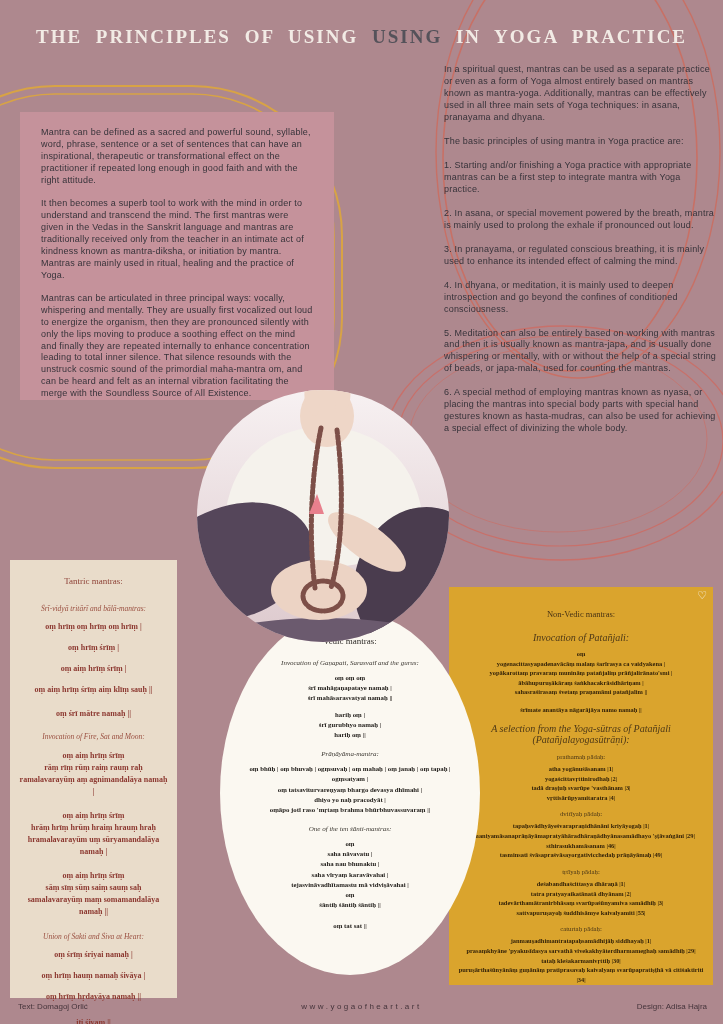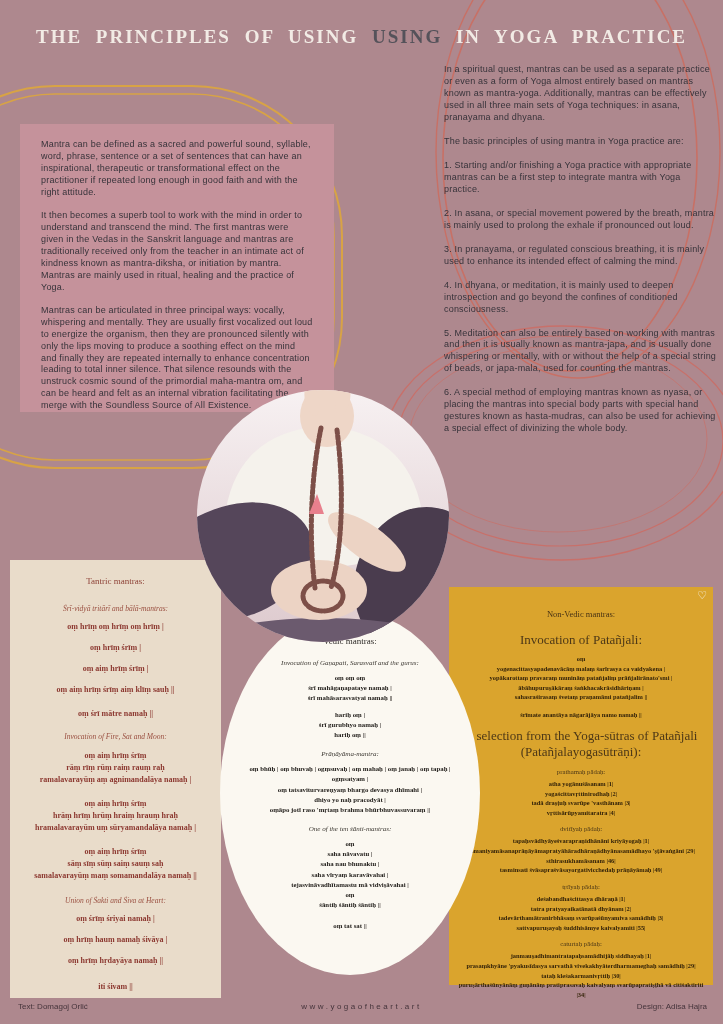--- a/index.html
+++ b/index.html
@@ -13,21 +13,21 @@
   .title {
     position:absolute; top:26px; left:0; right:0; margin:0; z-index:3;
     text-align:center; font-family:"Liberation Serif", serif;
     font-weight:bold; font-size:19px; letter-spacing:2px; word-spacing:7px;
     color:#f2ebe5;
   }
   .title .hl { color:#55525a; }
 
   .intro-box {
     position:absolute; left:20px; top:112px; width:314px; height:288px;
-    background:#c5929b; z-index:2; box-sizing:border-box; padding:15px 21px;margin-top:12px;
+    background:#c5929b; z-index:2; box-sizing:border-box; padding:15px 21px;
   }
   .intro-box p {
     margin:0 0 11px; font-size:9px; line-height:1.33; letter-spacing:0.2px;
     color:#37333a; text-align:left;
   }
 
   .right-col {
     position:absolute; left:444px; top:64px; width:274px; z-index:2;
   }
   .right-col p {
@@ -36,21 +36,21 @@
   }
 
   .photo-circle {
     position:absolute; left:197px; top:390px; width:252px; height:252px;
     border-radius:50%; overflow:hidden; z-index:4;
   }
 
   .panel { font-family:"Liberation Serif", serif; text-align:center; box-sizing:border-box; }
 
   .tantric {
-    position:absolute; left:10px; top:560px; width:211px; height:438px;
+    position:absolute; left:10px; top:560px; width:167px; height:438px;
     background:#e9dcca; z-index:1; padding:12px 8px;
   }
   .tantric .box-title { font-size:9px; color:#8e4237; margin:4px 0 18px; }
   .tantric .sec-head  { font-size:7.5px; color:#9a4f40; margin:14px 0 9px; font-style:italic; }
   .tantric .m   { font-size:8px; font-weight:bold; color:#8c3830; margin:6px 0 12px; }
   .tantric .grp { margin:9px 0 12px; line-height:1.5; }
   .tantric .grp div { font-size:8px; font-weight:bold; color:#8c3830; }
   .tantric .extra   { margin-top:15px; }
   .tantric .closing { margin-top:17px; }
 
@@ -66,21 +66,21 @@
 
   .nonvedic {
     position:absolute; left:449px; top:587px; width:264px; height:398px;
     background:#daa42d; z-index:1; padding:10px 8px;
   }
   .nonvedic .heart {
     position:absolute; top:2px; right:6px; font-size:11px; color:#f6efdf;
     font-family:"DejaVu Sans", sans-serif;
   }
   .nonvedic .box-title { font-size:8.5px; color:#473214; margin:12px 0 13px; }
-  .nonvedic .sec-head  { font-size:13px;  color:#4d3817; margin:10px 0 6px; }
+  .nonvedic .sec-head  { font-size:10px;  color:#4d3817; margin:10px 0 6px; font-style:italic; }
   .nonvedic .sub-head  { font-size:6.8px; color:#4d3817; margin:8px 0 4px; }
   .nonvedic .grp { margin:4px 0; line-height:1.5; }
   .nonvedic .grp div, .nonvedic .single { font-size:6.4px; font-weight:bold; color:#342309; }
   .nonvedic .single { margin:9px 0; }
 
   .footer-left, .footer-center, .footer-right {
     position:absolute; top:1002px; z-index:2; font-size:8px; color:#45343b;
   }
   .footer-left  { left:18px; }
   .footer-center{ left:0; right:0; text-align:center; letter-spacing:2.5px; }

